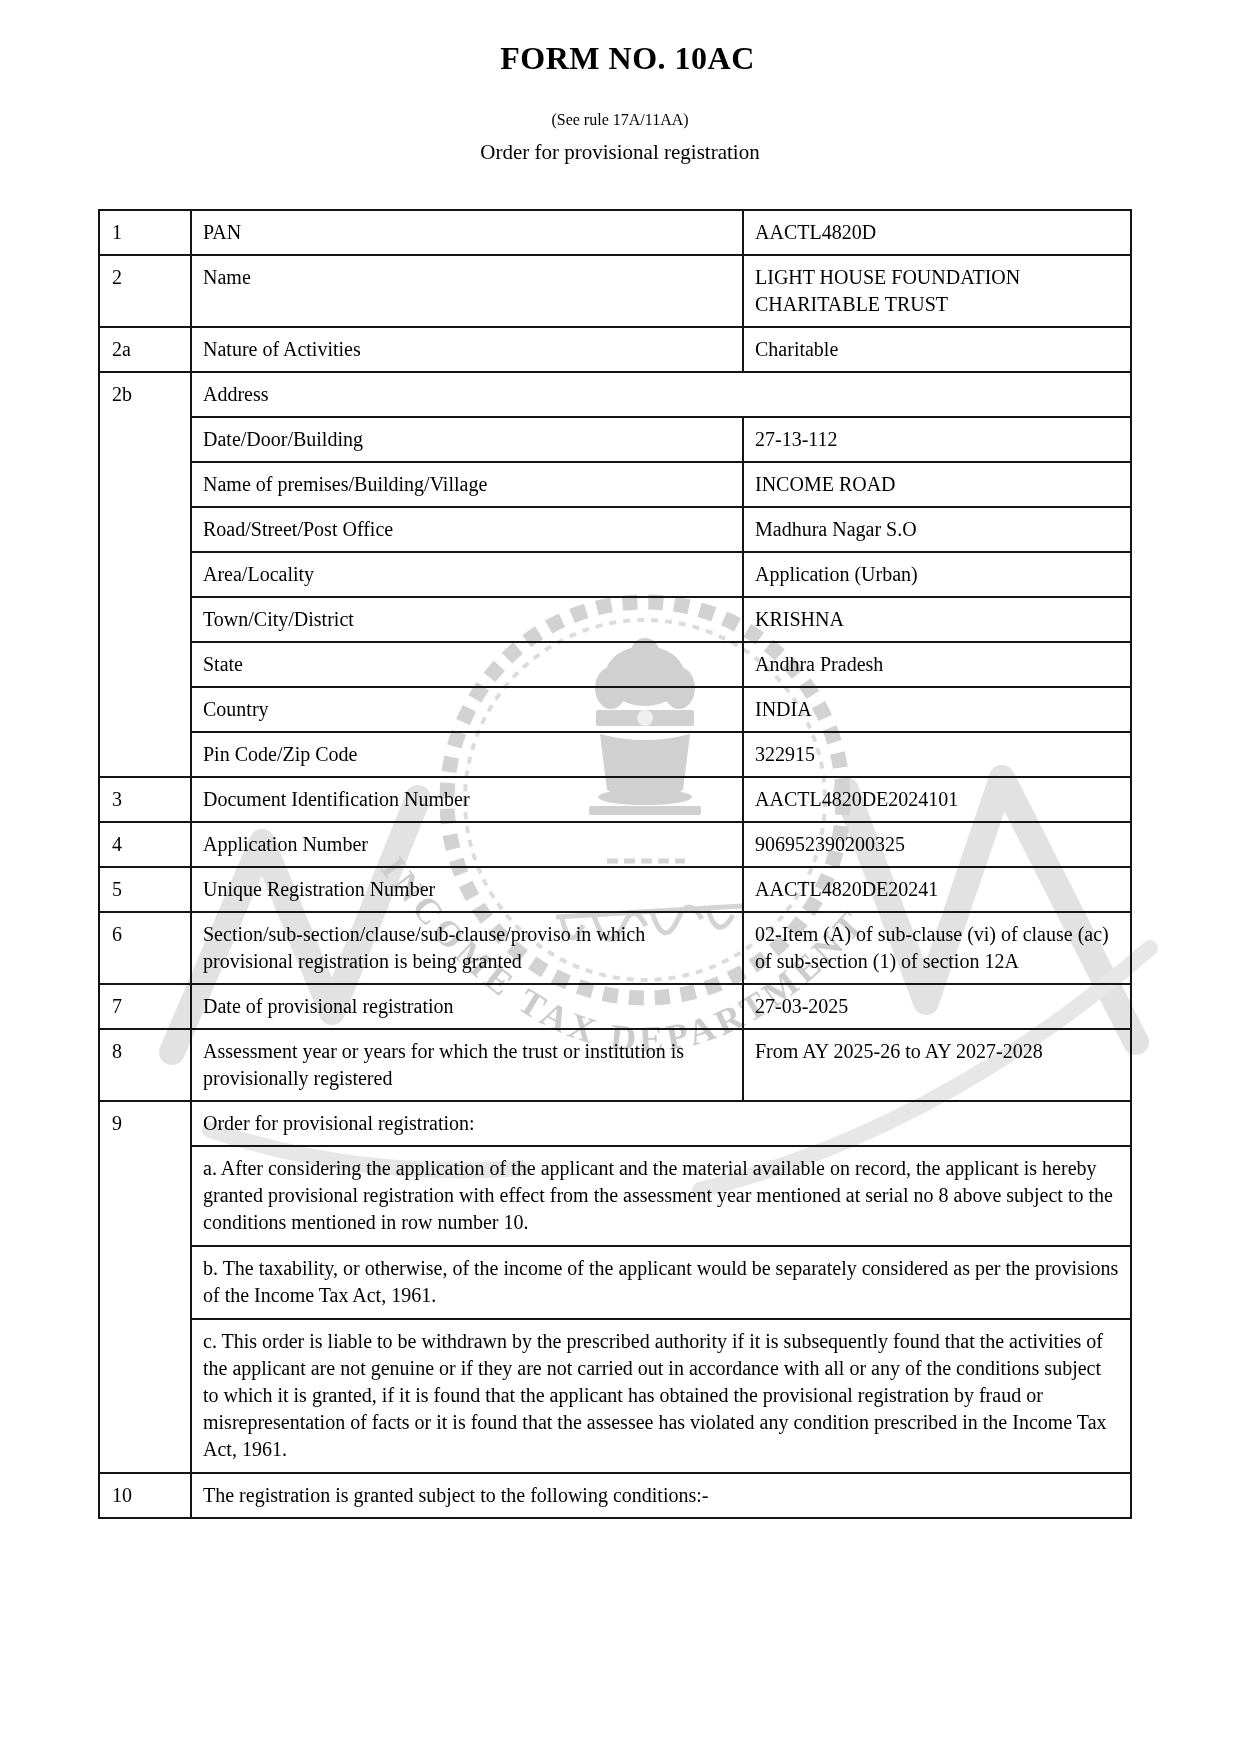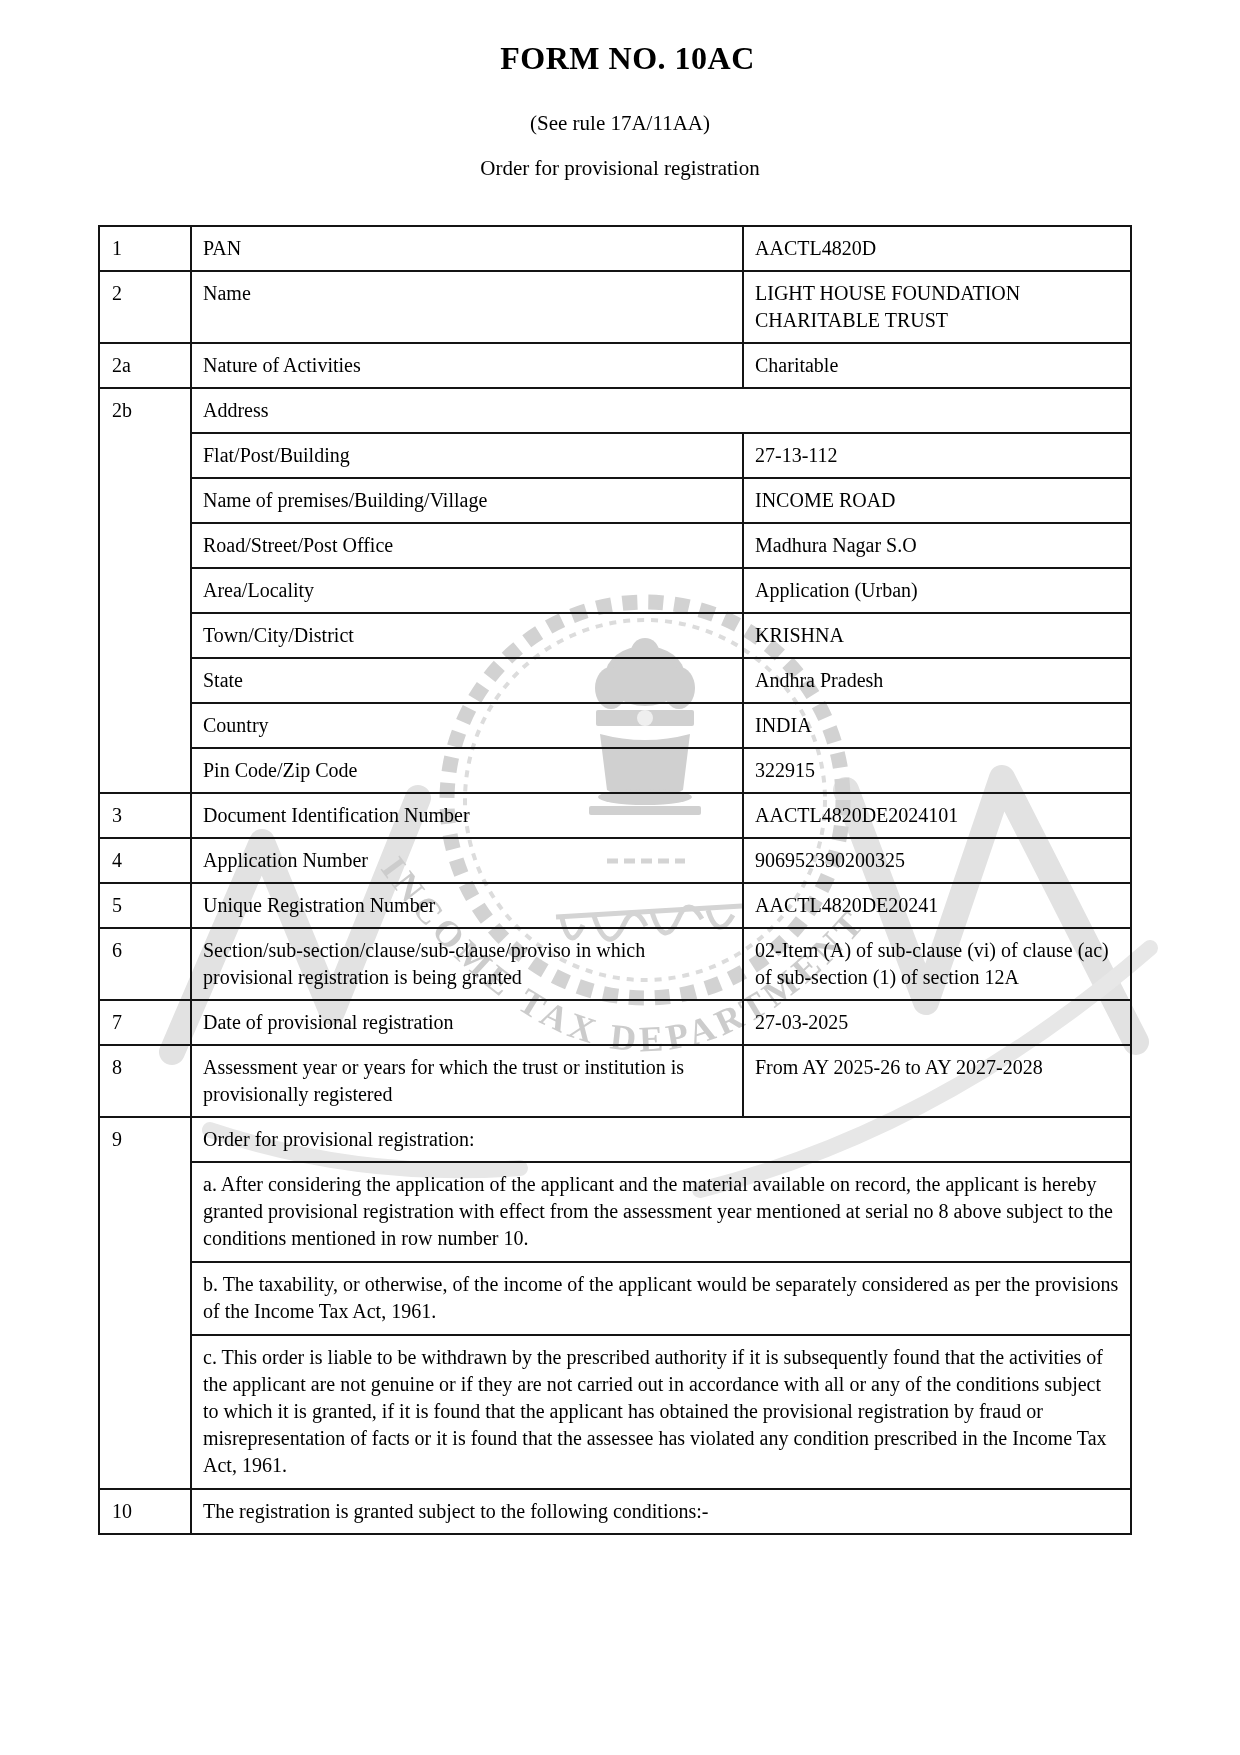--- a/index.html
+++ b/index.html
@@ -21,24 +21,24 @@
   .form-title{
     margin:40px 0 0 15px;
     text-align:center;
     font-size:32px;
     font-weight:bold;
     letter-spacing:0.5px;
   }
   .rule-ref{
     margin:34px 0 0 0;
     text-align:center;
-    font-size:21px;
+    font-size:16px;
   }
   .form-subtitle{
-    margin:20px 0 0 0;
+    margin:11px 0 0 0;
     text-align:center;
     font-size:21px;
   }
   table.form-table{
     border-collapse:collapse;
     table-layout:fixed;
     width:1032px;
     margin:44px 0 0 98px;
     background:transparent;
   }
@@ -123,21 +123,21 @@
         <tr>
           <td class="sn">2a</td>
           <td>Nature of Activities</td>
           <td>Charitable</td>
         </tr>
         <tr>
           <td class="sn" rowspan="9">2b</td>
           <td colspan="2">Address</td>
         </tr>
         <tr>
-          <td>Flat/Post/Building</td>
+          <td>Date/Door/Building</td>
           <td>27-13-112</td>
         </tr>
         <tr>
           <td>Name of premises/Building/Village</td>
           <td>INCOME ROAD</td>
         </tr>
         <tr>
           <td>Road/Street/Post Office</td>
           <td>Madhura Nagar S.O</td>
         </tr>

